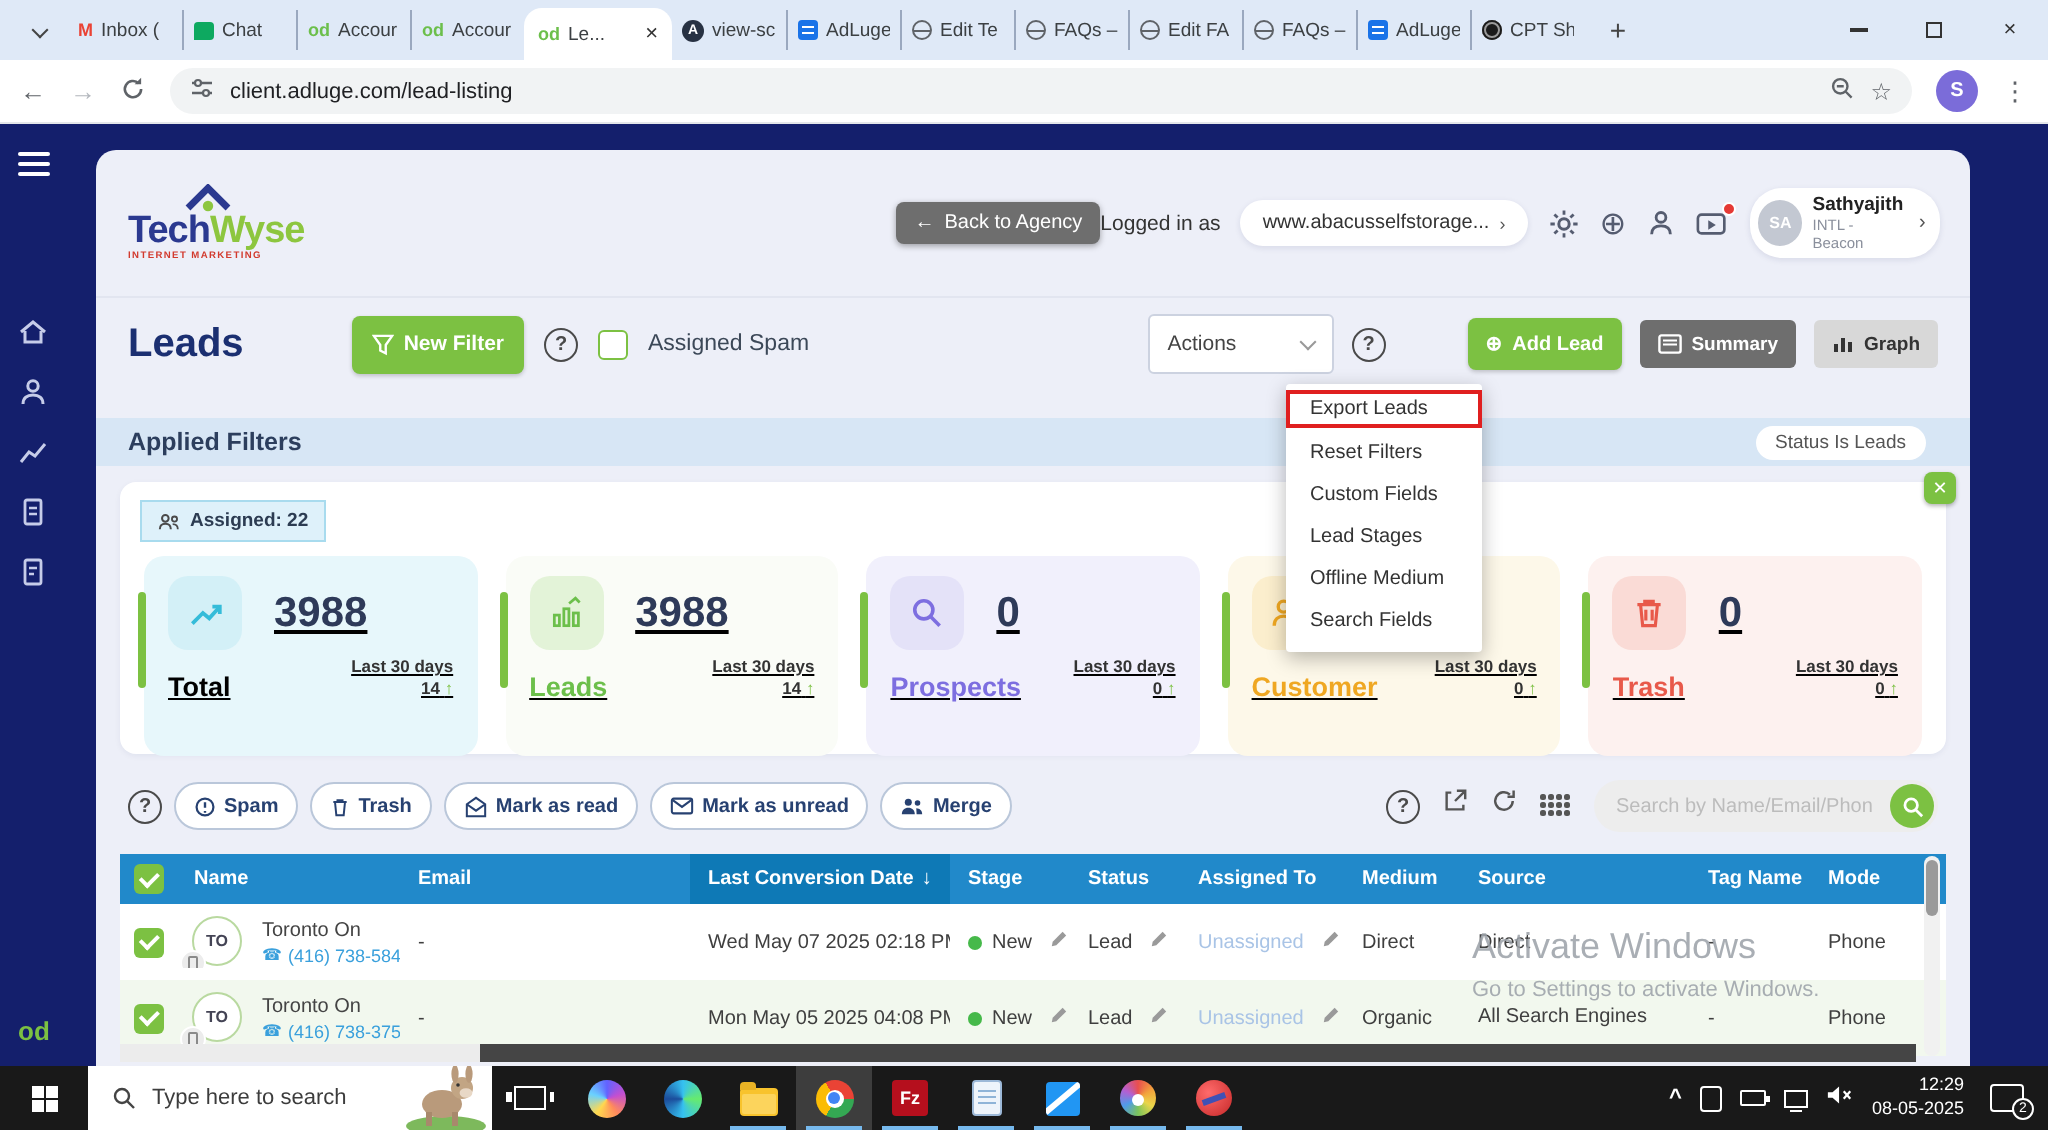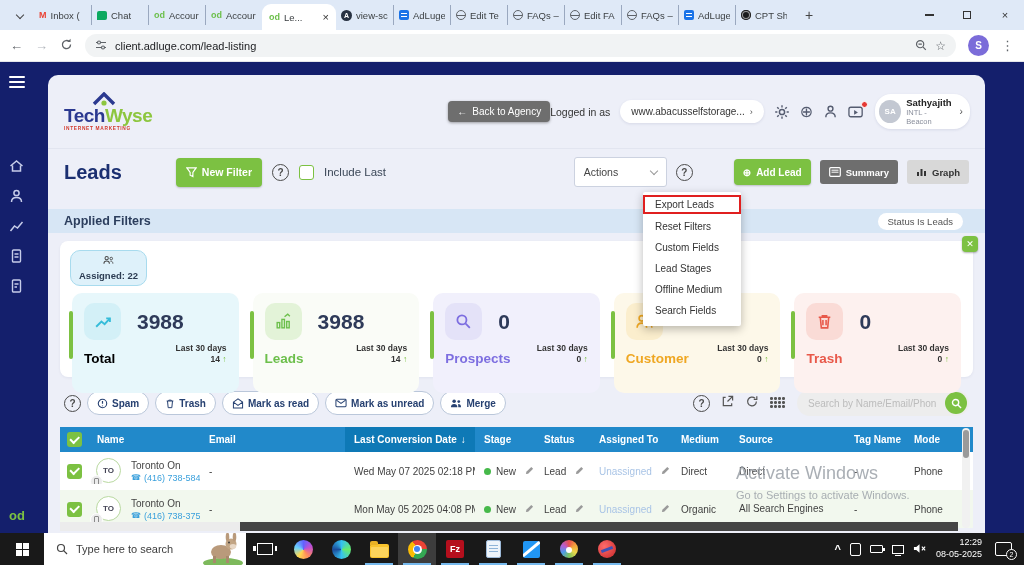--- a/index.html
+++ b/index.html
@@ -87,25 +87,25 @@
   .btn-gray-dark { background:#6e6e6e; color:#fff; height:24px; border-radius:3px; padding:0 9px; font-size:9.5px; font-weight:bold; display:flex; align-items:center; gap:5px; }
   .btn-gray-light { background:#d8d8d8; color:#333; height:24px; border-radius:3px; padding:10px 9px; font-size:9.5px; font-weight:bold; display:flex; align-items:center; gap:5px; }
 
   .applied-bar { height:24px; margin-top:14px; background:#d7e6f5; display:flex; align-items:center; padding:0 16px; }
   .applied-title { font-size:12.5px; font-weight:600; color:#2c3e5d; }
   .applied-tag { margin-left:auto; margin-right:6px; background:#fff; border-radius:10px; padding:3px 10px; font-size:9.5px; color:#555; }
 
   .panel { margin:8px 12px 0; background:#fff; border-radius:8px; position:relative; height:136px; box-shadow:0 1px 3px rgba(20,30,90,.06); }
   .panel-x { position:absolute; top:-5px; right:-5px; width:16px; height:16px; background:#7cc142; border-radius:4px; color:#fff; font-size:9px; display:flex; align-items:center; justify-content:center; box-shadow:0 1px 2px rgba(0,0,0,.3); z-index:5; }
   .badges { display:flex; gap:8px; padding:9px 10px 7px; }
-  .badge { display:flex; align-items:center; gap:5px; font-size:9.5px; font-weight:bold; color:#2c3c52; padding:4px 8px; border-radius:10px;flex-direction:column; }
+  .badge { display:flex; align-items:center; gap:5px; font-size:9.5px; font-weight:bold; color:#2c3c52; padding:4px 8px; border-radius:0; }
   .badge-assigned { background:#def1fa; border:1px solid #a8dbee; }
   .badge-unassigned { background:#fdf3da; border:1px solid #ecd8a2; }
   .cards { display:flex; gap:14px; padding:0 12px; }
-  .stat-card { flex:1; height:100px; border-radius:10px; position:relative; padding:10px 12px; }
+  .stat-card { flex:1; height:100px; border-radius:10px; position:relative; padding:10px 12px;text-decoration:underline; }
   .stat-card::before { content:""; position:absolute; left:-3px; top:18px; width:4px; height:48px; background:#7cc142; border-radius:2px; }
   .sc-top { display:flex; align-items:center; gap:16px; }
   .sc-icon { width:37px; height:37px; border-radius:10px; display:flex; align-items:center; justify-content:center; }
   .sc-value { font-size:21px; font-weight:bold; color:#2e3a59; }
   .sc-bottom { display:flex; justify-content:space-between; align-items:flex-end; margin-top:3px; }
   .sc-label { font-size:13.5px; font-weight:bold; }
   .sc-period { text-align:right; font-size:8.5px; color:#333; font-weight:bold; line-height:1.35; }
   .up { color:#7cc142; }
   .c-total { background:#e7f7fb; } .c-total .sc-icon { background:#d3f0f7; } .c-total .sc-label { color:#000000; }
   .c-leads { background:#fafcf7; } .c-leads .sc-icon { background:#e3f3d8; } .c-leads .sc-label { color:#6cbf4b; }
@@ -401,21 +401,21 @@
       <div class="filter-row">
         <span class="leads-title">Leads</span>
         <div class="btn-green new-filter-btn">
           <svg width="11" height="11" viewBox="0 0 12 12">
               <path d="M1 1h10L7.5 6v4.5L4.5 9V6z" fill="none" stroke="#fff" stroke-width="1.3"></path>
             </svg>
           <span>New Filter</span>
         </div>
         <span class="help-circle">?</span>
         <span class="spam-check"></span>
-        <span class="include-spam-label">Include Last</span>
+        <span class="include-spam-label">Assigned Spam</span>
         <div class="fr-right">
           <div class="select actions-select">
               <span>Actions</span>
               <span class="sel-chev"></span>
             </div>
           <span class="help-circle">?</span>
           <div class="btn-green add-lead-btn">
               <span>⊕</span>
               <span>Add Lead</span>
             </div>

